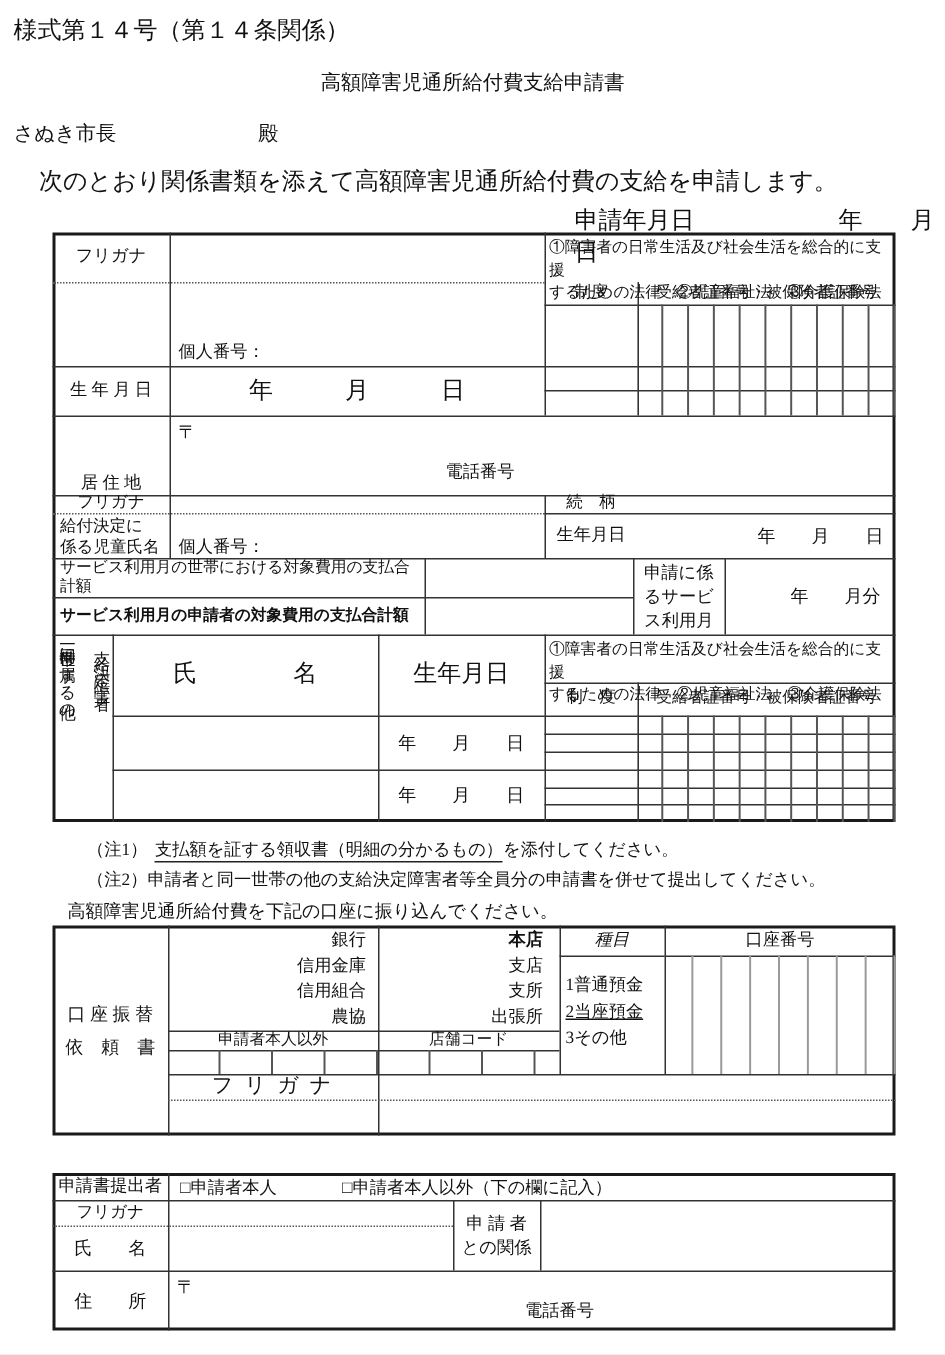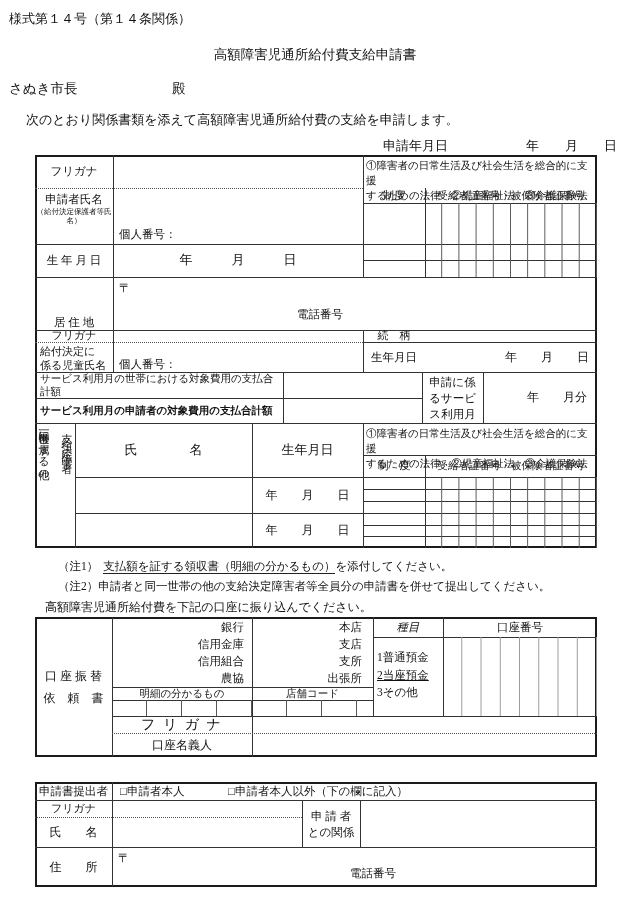--- a/index.html
+++ b/index.html
@@ -17,21 +17,21 @@
   .grid10{background-size:10% 100%;background-image:linear-gradient(90deg,transparent calc(100% - 1px),#555 calc(100% - 1px));}
   .grid8{background-size:12.5% 100%;background-image:linear-gradient(90deg,transparent calc(100% - 1px),#9a9a9a calc(100% - 1px));}
   .grid4{background-size:25% 100%;background-image:linear-gradient(90deg,transparent calc(100% - 1px),#555 calc(100% - 1px));}
   .grid35{background-size:35px 100%;background-image:linear-gradient(90deg,transparent 34px,#555 34px);}
   .s8{font-size:7.5px;}
   .s9{font-size:14px;}
   .s10{font-size:10.5px;}
   .s11{font-size:11px;}
   .s115{font-size:11.5px;}
   .s12{font-size:12px;}
-  .s125{font-size:13px;}
+  .s125{font-size:16px;}
   .s13{font-size:13.5px;}
   .left{justify-content:flex-start;text-align:left;}
   .right{justify-content:flex-end;text-align:right;}
   .vtext{writing-mode:vertical-rl;text-orientation:upright;}
   .uline{border-bottom:1px solid #222;padding-bottom:1px;}
 </style>
 </head>
 <body>
 
 <div class="page">
@@ -77,24 +77,20 @@
   <div class="vl" style="left:425px;top:455px;height:93px;"></div>
 
   <div class="abs grid10" style="left:425px;top:203px;width:172px;height:74px;"></div>
   <div class="abs grid10" style="left:425px;top:477px;width:172px;height:71px;"></div>
 
   <div class="cell s115" style="left:35px;top:155px;width:78px;height:33px;">フリガナ</div>
   <div class="abs s10" style="left:366px;top:158px;width:230px;line-height:15px;">
     <span style="display:block;">①障害者の日常生活及び社会生活を総合的に支援</span>
     <span style="display:block;">するための法律　②児童福祉法　③介護保険法</span>
   </div>
-  <div class="cell col" style="left:35px;top:192px;width:78px;height:34px;">
-    <span class="s115">申請者氏名</span>
-    <span class="s8">（給付決定保護者等氏名）</span>
-  </div>
   <div class="abs s115" style="left:119px;top:227px;">個人番号：</div>
   <div class="cell s11" style="left:363px;top:188px;width:62px;height:15px;">制度</div>
   <div class="cell s10" style="left:425px;top:188px;width:172px;height:15px;">受給者証番号・被保険者証番号</div>
   <div class="cell s115" style="left:35px;top:244px;width:78px;height:33px;">生 年 月 日</div>
   <div class="cell s125" style="left:113px;top:244px;width:250px;height:33px;">年　　　月　　　日</div>
   <div class="cell s115" style="left:35px;top:277px;width:78px;height:53px;margin-top:19px;">居 住 地</div>
   <div class="abs s12" style="left:119px;top:280px;">〒</div>
   <div class="abs s115" style="left:297px;top:307px;">電話番号</div>
   <div class="cell s11" style="left:35px;top:329px;width:78px;height:13px;">フリガナ</div>
   <div class="cell s11" style="left:363px;top:329px;width:62px;height:13px;">続　柄</div>
@@ -157,36 +153,35 @@
     <span>口 座 振 替</span>
     <span>依　頼　書</span>
   </div>
   <div class="abs s115" style="left:112px;top:619px;width:132px;line-height:17px;text-align:right;">
     <span style="display:block;">銀行</span>
     <span style="display:block;">信用金庫</span>
     <span style="display:block;">信用組合</span>
     <span style="display:block;">農協</span>
   </div>
   <div class="abs s115" style="left:252px;top:619px;width:110px;line-height:17px;text-align:right;">
-    <span style="display:block;">本店</span>
+    <span style="display:block;font-weight:bold;">本店</span>
     <span style="display:block;">支店</span>
     <span style="display:block;">支所</span>
     <span style="display:block;">出張所</span>
   </div>
   <div class="cell s115" style="left:373px;top:617px;width:70px;height:20px;font-style:italic;">種目</div>
   <div class="cell s115" style="left:443px;top:617px;width:154px;height:20px;">口座番号</div>
   <div class="abs s115" style="left:377px;top:649px;line-height:17.5px;">
     <span style="display:block;">1普通預金</span>
     <span style="display:block;text-decoration:underline;">2当座預金</span>
     <span style="display:block;">3その他</span>
   </div>
-  <div class="cell s10" style="left:112px;top:687px;width:140px;height:13px;">明細の分かるもの</div>
+  <div class="cell s10" style="left:112px;top:687px;width:140px;height:13px;">申請者本人以外</div>
   <div class="cell s10" style="left:252px;top:687px;width:121px;height:13px;">店舗コード</div>
   <div class="cell s9" style="left:112px;top:716px;width:140px;height:17px;letter-spacing:2px;">フ リ ガ ナ</div>
-  <div class="cell s12" style="left:112px;top:733px;width:140px;height:24px;">口座名義人</div>
 
   <div class="box" style="left:35px;top:782px;width:562px;height:105px;"></div>
   <div class="vl" style="left:112px;top:782px;height:105px;"></div>
   <div class="vl" style="left:302px;top:800px;height:47px;"></div>
   <div class="vl" style="left:360px;top:800px;height:47px;"></div>
   <div class="hl" style="left:35px;top:800px;width:562px;"></div>
   <div class="hl dot" style="left:35px;top:817px;width:267px;"></div>
   <div class="hl" style="left:35px;top:847px;width:562px;"></div>
 
   <div class="cell s115" style="left:35px;top:782px;width:77px;height:18px;">申請書提出者</div>

